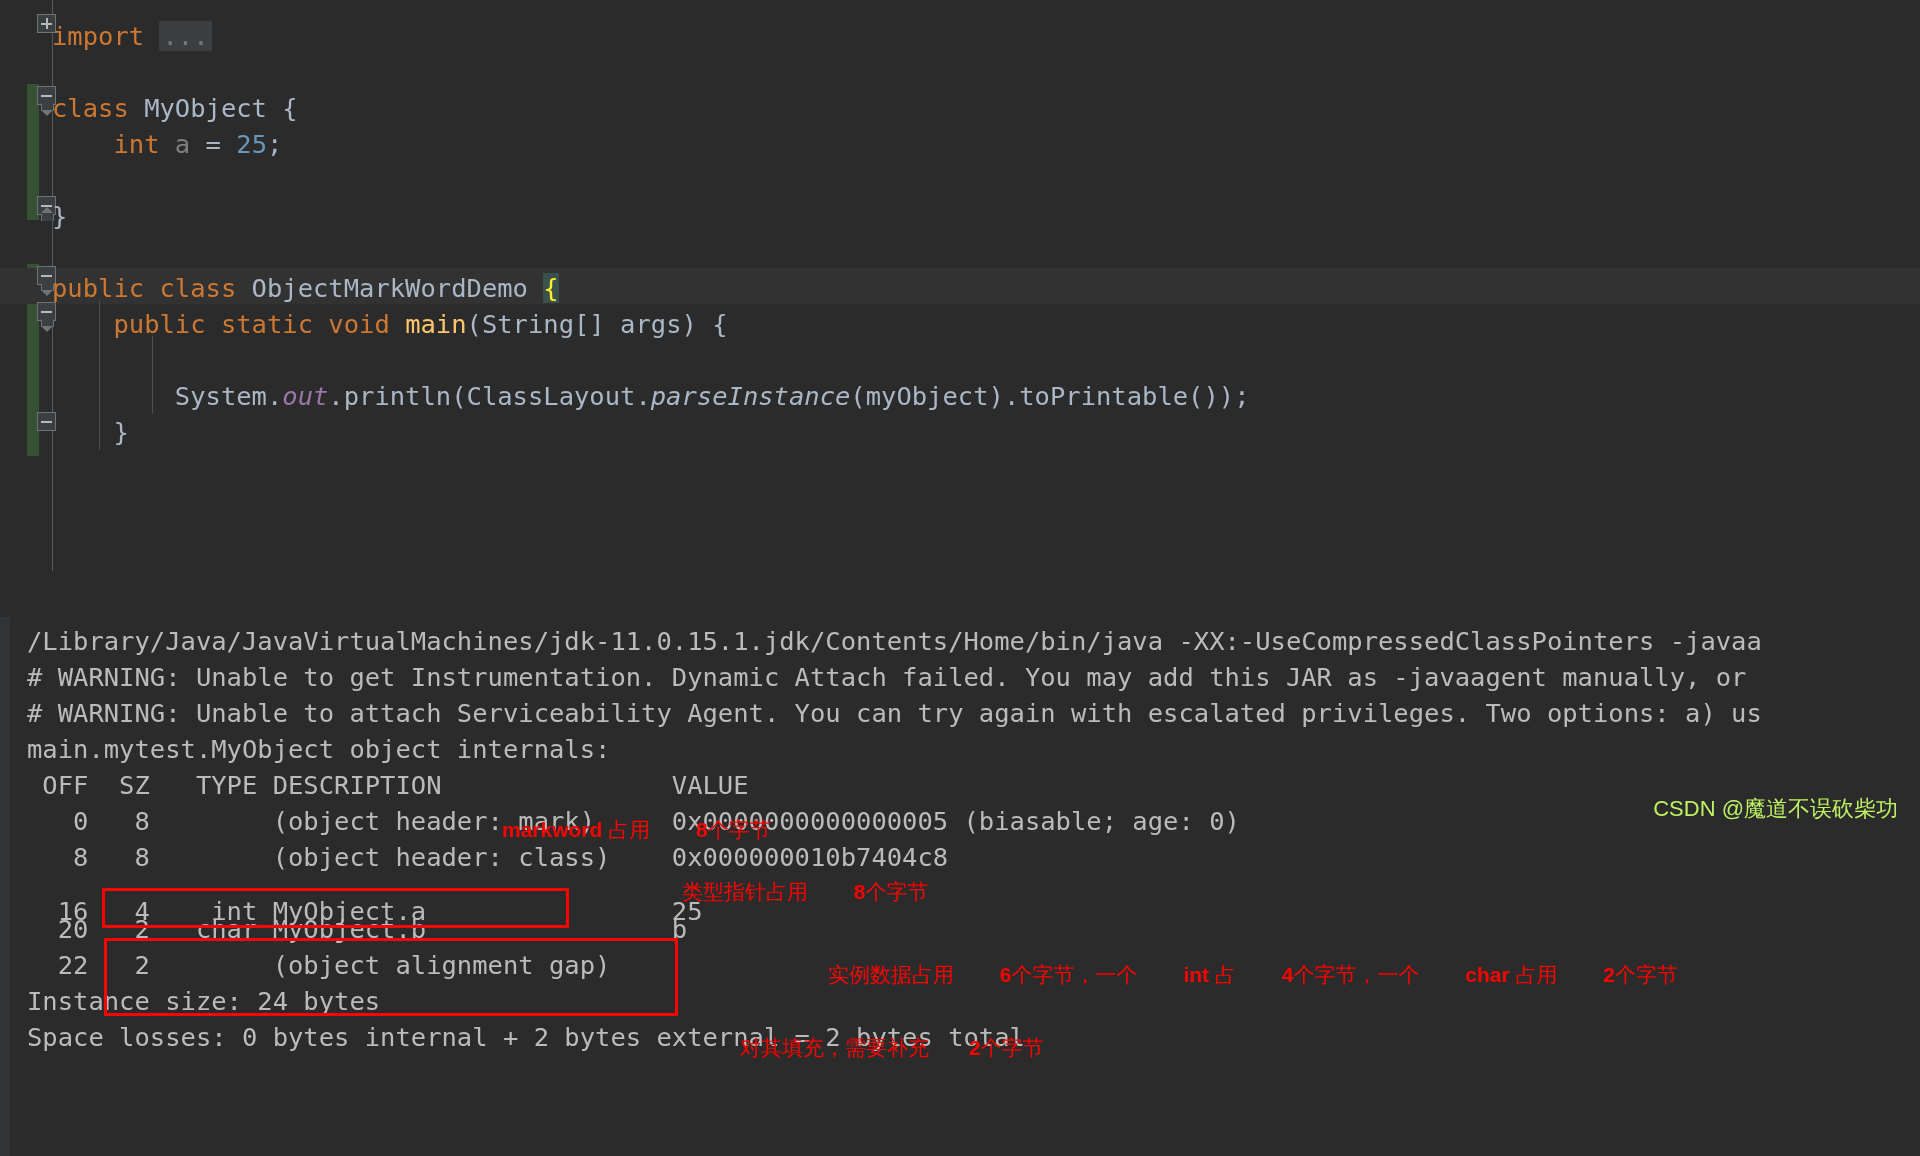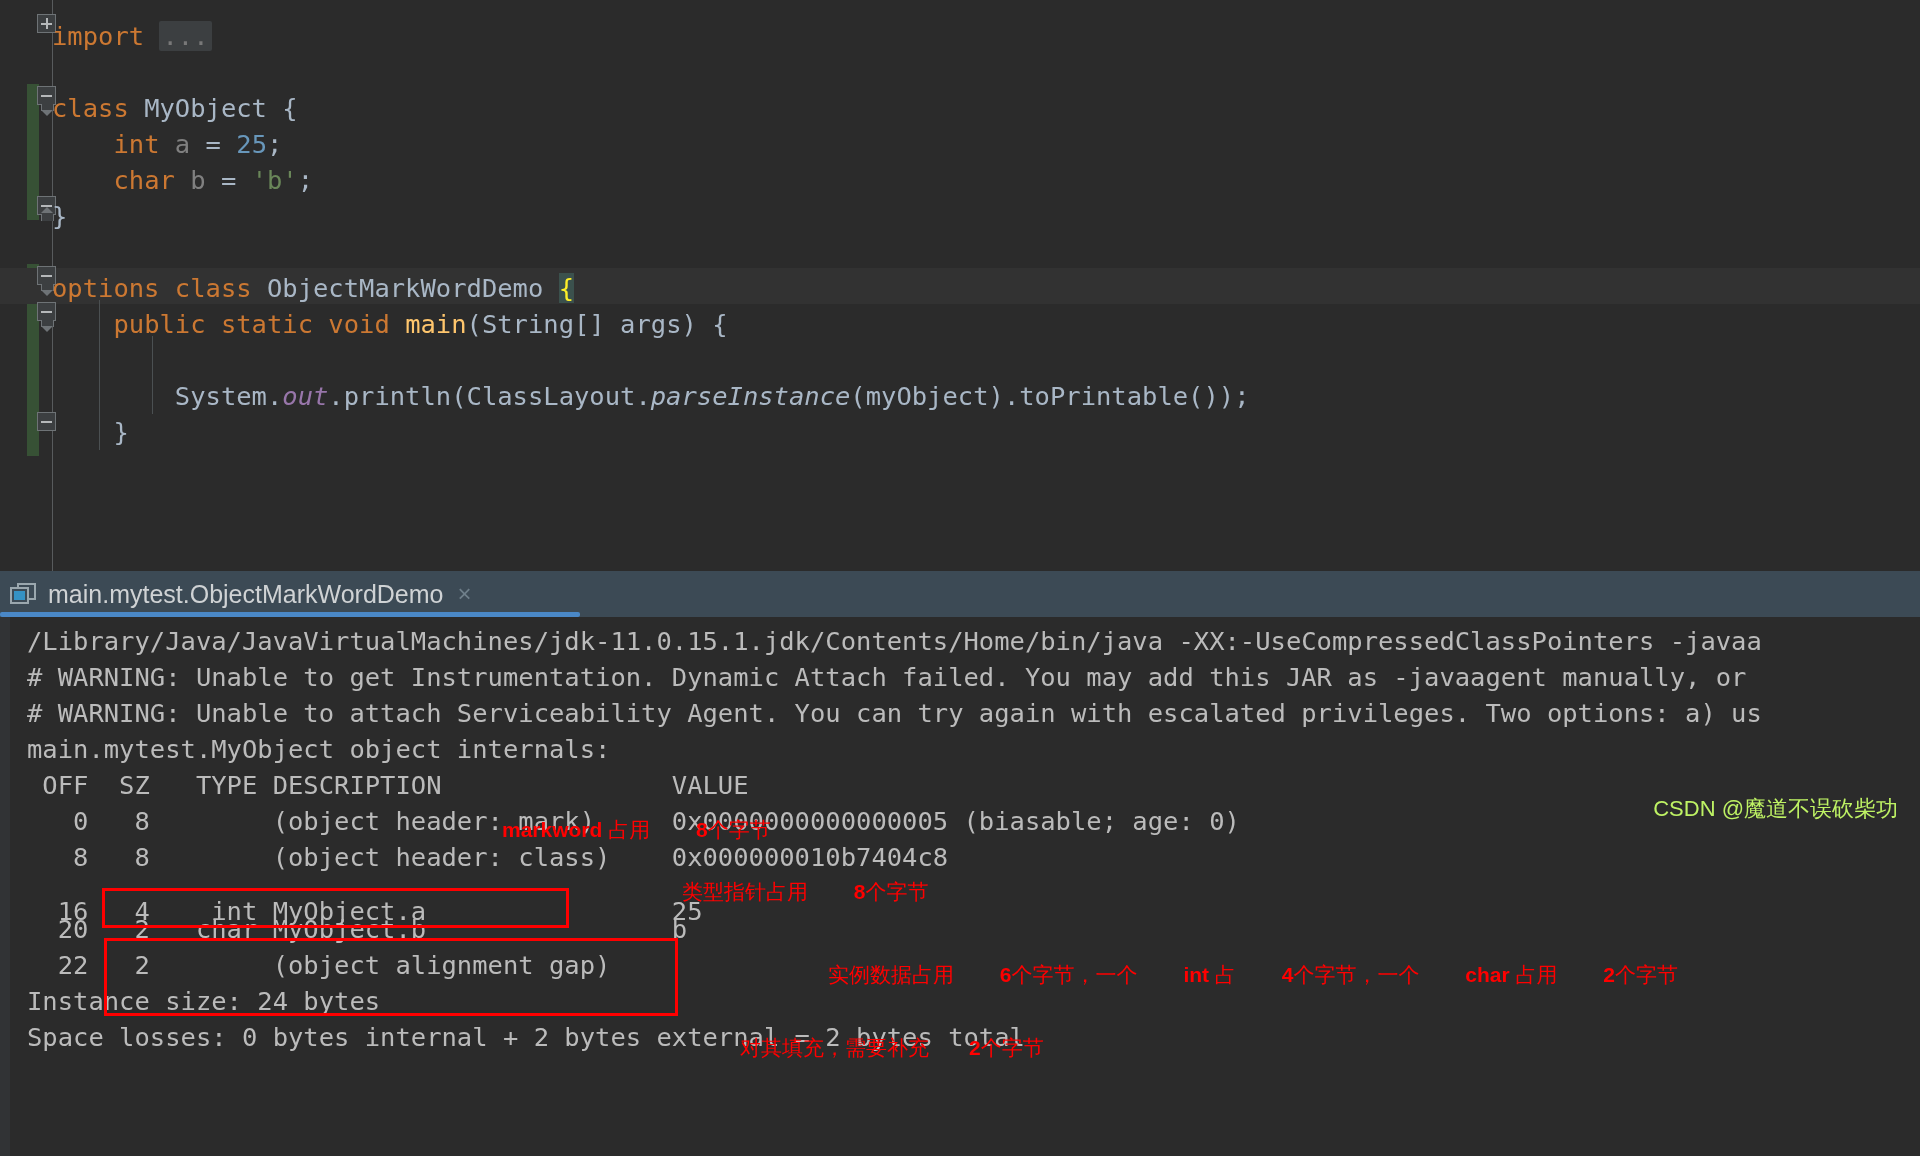--- a/index.html
+++ b/index.html
@@ -153,46 +153,33 @@
 
     <div class="indent-guide" style="left:99px;top:300px;height:150px;"></div>
     <div class="indent-guide" style="left:152px;top:336px;height:78px;"></div>
 
     <div class="code-line" style="left:52px;top:18px;"><span class="kw">import</span> <span class="ellipsis">...</span></div>
 
     <div class="code-line" style="left:52px;top:90px;"><span class="kw">class</span> <span class="plain">MyObject {</span></div>
 
     <div class="code-line" style="left:52px;top:126px;"><span class="plain">    </span><span class="kw">int</span> <span class="grey">a</span> <span class="plain">=</span> <span class="num">25</span><span class="plain">;</span></div>
 
-    <div class="code-line" style="left:52px;top:162px;"><span class="plain">    </span><span class="kw">char</span> <span class="grey">b</span> <span class="plain">=</span> <span class="str">'b'</span><span class="plain">;</span></div>
 
     <div class="code-line" style="left:52px;top:198px;"><span class="plain">}</span></div>
 
-    <div class="code-line" style="left:52px;top:270px;"><span class="kw">options class</span> <span class="plain">ObjectMarkWordDemo </span><span class="brace-hl">{</span></div>
+    <div class="code-line" style="left:52px;top:270px;"><span class="kw">public class</span> <span class="plain">ObjectMarkWordDemo </span><span class="brace-hl">{</span></div>
 
     <div class="code-line" style="left:52px;top:306px;"><span class="plain">    </span><span class="kw">public static void</span> <span class="mth">main</span><span class="plain">(String[] args) {</span></div>
 
 
     <div class="code-line" style="left:52px;top:378px;"><span class="plain">        System.</span><span class="stat">out</span><span class="plain">.println(ClassLayout.</span><span class="ital">parseInstance</span><span class="plain">(myObject).toPrintable());</span></div>
 
     <div class="code-line" style="left:52px;top:414px;"><span class="plain">    }</span></div>
   </div>
 
-  <div id="tabbar">
-    <div id="tab">
-      <span class="run-icon">
-        <span class="o"></span>
-          <span class="i"></span>
-          <span class="c"></span>
-      </span>
-      <span id="tab-title">main.mytest.ObjectMarkWordDemo</span>
-      <span id="tab-close">×</span>
-    </div>
-    <div id="tab-underline"></div>
-  </div>
 
   <div id="console">
     <div id="console-edge"></div>
     <div id="console-lines">
         <div class="con-line" style="top: 6px;">/Library/Java/JavaVirtualMachines/jdk-11.0.15.1.jdk/Contents/Home/bin/java -XX:-UseCompressedClassPointers -javaa</div>
         <div class="con-line" style="top: 42px;"># WARNING: Unable to get Instrumentation. Dynamic Attach failed. You may add this JAR as -javaagent manually, or</div>
         <div class="con-line" style="top: 78px;"># WARNING: Unable to attach Serviceability Agent. You can try again with escalated privileges. Two options: a) us</div>
         <div class="con-line" style="top: 114px;">main.mytest.MyObject object internals:</div>
         <div class="con-line" style="top: 150px;"> OFF  SZ   TYPE DESCRIPTION               VALUE</div>
         <div class="con-line" style="top: 186px;">   0   8        (object header: mark)     0x0000000000000005 (biasable; age: 0)</div>

